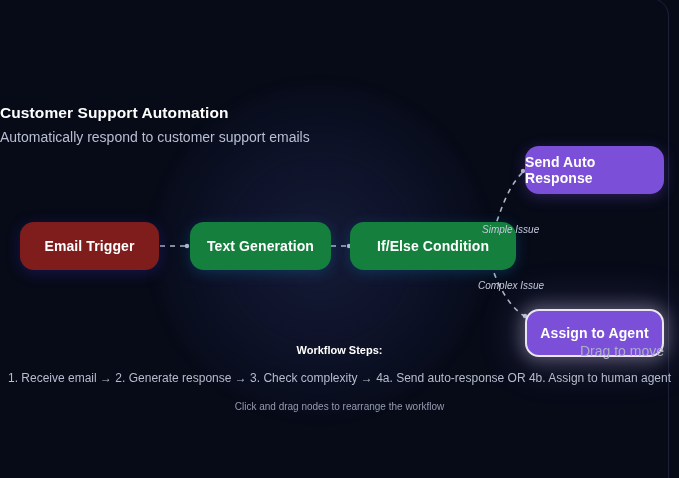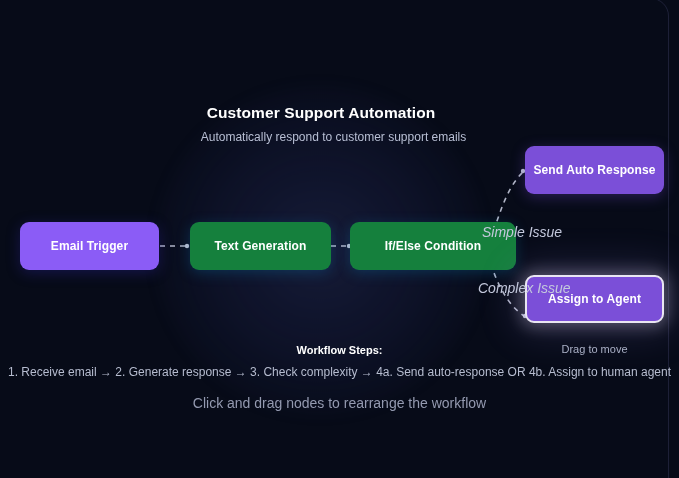--- a/index.html
+++ b/index.html
@@ -42,99 +42,97 @@
                 rgba(18,22,52,0.10) 72%,
                 rgba(10,14,32,0.0) 100%);
     filter: blur(6px);
     pointer-events: none;
   }
   .header {
     position: absolute;
     left: 0;
     top: 104px;
     width: 642px;
-    text-align: center;
   }
   .title {
     font-size: 15.5px;
     font-weight: bold;
     color: #ffffff;
     letter-spacing: 0.1px;
     margin: 0 0 8px 0;
   }
   .subtitle-line {
-    font-size: 12px;
+    font-size: 14px;
     color: #b8bfd4;
     line-height: 14px;
-    padding-left: 25px;
   }
   svg.edges {
     position: absolute;
     left: 0;
     top: 0;
     width: 679px;
     height: 478px;
     pointer-events: none;
   }
   .node {
     position: absolute;
-    border-radius: 9px;
+    border-radius: 14px;
     display: flex;
     align-items: center;
     justify-content: center;
     color: #ffffff;
-    font-size: 12px;
+    font-size: 14px;
     font-weight: bold;
     letter-spacing: 0.1px;
     box-sizing: border-box;
     cursor: grab;
     user-select: none;
   }
-  .node-indigo { background: #8b5cf6; box-shadow: 0 3px 14px rgba(50,40,170,0.35); text-align: right; }
+  .node-indigo { background: #7f1d1d; box-shadow: 0 3px 14px rgba(50,40,170,0.35); text-align: right; }
   .node-blue   { background: #15803d; box-shadow: 0 3px 14px rgba(13,120,180,0.30); }
   .node-purple { background: #7b4fd8; box-shadow: 0 3px 14px rgba(110,70,200,0.35); }
   .node.selected {
     border: 2px solid #e9e6f2;
     box-shadow: 0 0 16px 4px rgba(225,220,245,0.30),
                 0 0 38px 10px rgba(150,130,220,0.18);
   }
   .branch-label {
     position: absolute;
-    font-size: 14px;
+    font-size: 10px;
     font-style: italic;
     color: #c3c8dc;
     white-space: nowrap;
   }
   .hint-under {
     position: absolute;
-    font-size: 11px;
+    font-size: 14px;
     color: #aab0c6;
     white-space: nowrap;
-    text-align: center;
+    text-align: right;
   }
   .footer {
     position: absolute;
     left: 0;
     top: 344px;
     width: 679px;
     text-align: center;
   }
   .steps-title {
     font-size: 11px;
     font-weight: bold;
     color: #ffffff;
-    margin-bottom: 9px;
+    margin-bottom: 15px;
   }
   .steps-line {
     font-size: 12px;
     color: #b6bccf;
     margin-bottom: 16px;
   }
   .drag-hint {
-    font-size: 14px;
+    font-size: 10px;
     color: #949ab0;
   }
 </style>
 </head>
 <body>
 
 <div id="stage">
 
   <div class="bg-glow"></div>
   <div class="panel-frame"></div>
@@ -168,21 +166,21 @@
   </div>
 
   <div class="node node-blue" style="left:350px; top:222px; width:166px; height:48px;">
     <span>If/Else Condition</span>
   </div>
 
   <div class="node node-purple" style="left:525px; top:146px; width:139px; height:48px;">
     <span>Send Auto Response</span>
   </div>
 
-  <div class="node node-purple selected" style="left:525px; top:275px; width:139px; height:48px;">
+  <div class="node node-purple selected" style="left:525px; top:309px; width:139px; height:48px;">
     <span>Assign to Agent</span>
   </div>
 
   <div class="branch-label" style="left:482px; top:224px;">Simple Issue</div>
   <div class="branch-label" style="left:478px; top:280px;">Complex Issue</div>
 
   <div class="hint-under" style="left:525px; top:343px; width:139px;">Drag to move</div>
 
   <div class="footer">
     <div class="steps-title">Workflow Steps:</div>

